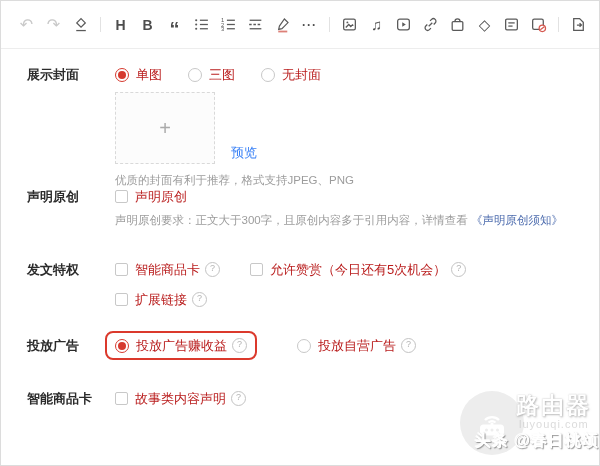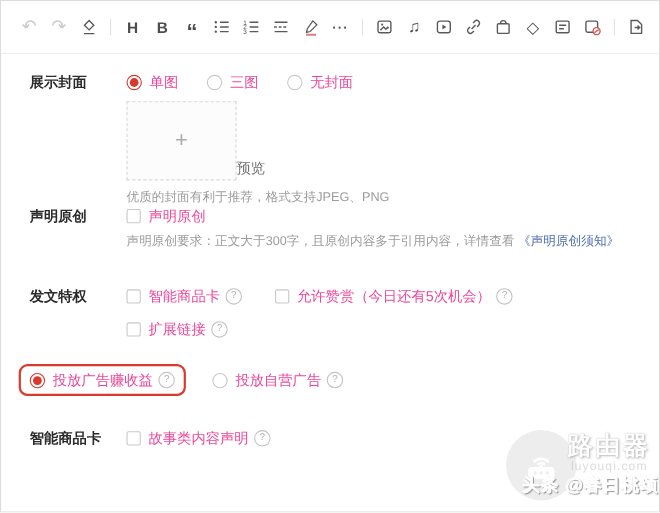--- a/index.html
+++ b/index.html
@@ -20,33 +20,33 @@
   .more-glyph{letter-spacing:1px;font-size:12px;font-weight:bold;color:#4d4d4d;}
   .diamond-glyph{font-size:15px;color:#4d4d4d;}
   .music-glyph{font-size:15px;color:#4d4d4d;}
   
   .content{padding-top:17px;}
   .section{display:flex;align-items:flex-start;padding-left:26px;}
   .sec-label{width:88px;flex-shrink:0;font-size:13px;font-weight:bold;color:#2b2b2b;line-height:17px;}
   .controls{flex:1;min-width:0;}
   .opt-row{display:flex;align-items:center;}
   .opt{display:flex;align-items:center;cursor:pointer;}
-  .opt-text{font-size:13px;color:#ec4899;margin-left:7px;line-height:17px;white-space:nowrap;}
+  .opt-text{font-size:13px;color:#b91c1c;margin-left:7px;line-height:17px;white-space:nowrap;}
   .radio{width:14px;height:14px;border-radius:50%;border:1px solid #c8c8c8;box-sizing:border-box;background:#fff;position:relative;flex-shrink:0;}
   .radio.checked{border-color:#d63a2f;}
   .radio.checked::after{content:"";position:absolute;left:2px;top:2px;width:8px;height:8px;border-radius:50%;background:#d63a2f;}
   .checkbox{width:13px;height:13px;border:1px solid #c8c8c8;border-radius:2px;box-sizing:border-box;background:#fff;flex-shrink:0;}
   .help{width:13px;height:13px;border-radius:50%;border:1px solid #c3c3c3;color:#b3b3b3;font-size:9px;line-height:11px;text-align:center;margin-left:5px;flex-shrink:0;cursor:pointer;}
   .hint{font-size:11.5px;color:#9c9c9c;line-height:15px;}
   .link{color:#4d6cae;cursor:pointer;}
   
   .upload-wrap{display:flex;align-items:flex-end;margin-top:9px;}
   .upload-box{width:100px;height:72px;border:1px dashed #d9d9d9;background:#fcfcfc;display:flex;align-items:center;justify-content:center;cursor:pointer;box-sizing:border-box;}
   .plus{font-size:20px;color:#aaa;font-weight:300;}
-  .preview{font-size:13px;color:#737373;margin-left:0;margin-bottom:2px;cursor:pointer;}
+  .preview{font-size:13px;color:#3b82f6;margin-left:16px;margin-bottom:2px;cursor:pointer;}
   
   .red-box{display:flex;align-items:center;border:2px solid #db392c;border-radius:8px;padding:4px 8px;margin:-6px 0 -6px -10px;}
   
   .wm{position:absolute;right:0;bottom:0;width:160px;height:96px;pointer-events:none;}
   .wm-circle{position:absolute;left:21px;top:22px;width:64px;height:64px;border-radius:50%;background:#ededed;display:flex;align-items:center;justify-content:center;}
   .wm-brand{position:absolute;left:77px;top:21px;font-size:23px;font-weight:bold;color:#fff;letter-spacing:2px;
     text-shadow:0 0 1px rgba(150,150,150,.7),1px 1px 2px rgba(140,140,140,.55);}
   .wm-domain{position:absolute;left:80px;top:49px;font-size:11px;color:rgba(190,190,190,.55);letter-spacing:1px;}
   .wm-credit{position:absolute;left:36px;top:62px;font-size:16px;font-weight:bold;color:#fff;letter-spacing:1px;white-space:nowrap;
     text-shadow:-1px -1px 0 rgba(255,255,255,.9),1px 1px 1px rgba(120,120,120,.75),0 0 1px rgba(150,150,150,.6);}
@@ -233,22 +233,23 @@
           <span class="opt">
             <span class="checkbox"></span>
             <span class="opt-text">扩展链接</span>
             <span class="help">?</span>
           </span>
         </div>
       </div>
     </div>
 
     <div class="section" style="margin-top:29px;align-items:center;">
-      <div class="controls">
-        <div class="opt-row" style="gap:24px;align-items:center;">
+      <div class="sec-label">投放广告</div>
+      <div class="controls">
+        <div class="opt-row" style="gap:40px;align-items:center;">
           <span class="red-box">
             <span class="opt">
               <span class="radio checked"></span>
               <span class="opt-text">投放广告赚收益</span>
               <span class="help">?</span>
             </span>
           </span>
           <span class="opt">
             <span class="radio"></span>
             <span class="opt-text">投放自营广告</span>

